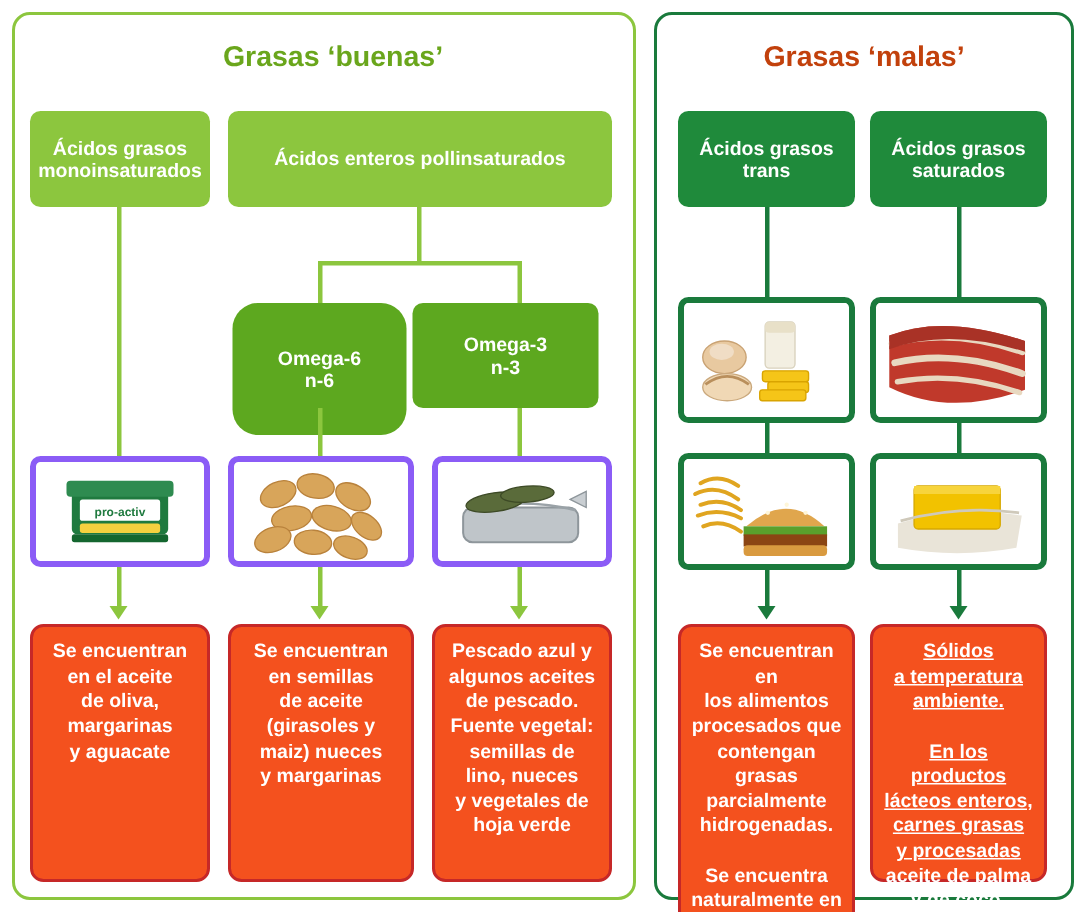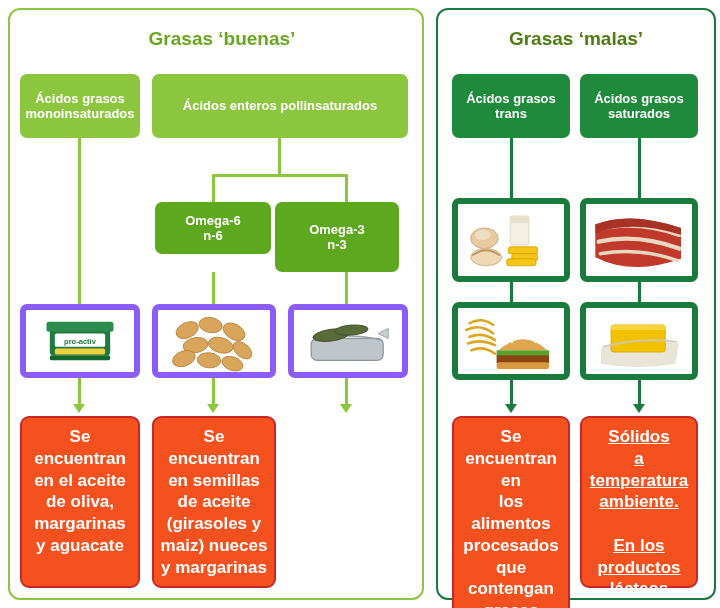--- a/index.html
+++ b/index.html
@@ -39,21 +39,21 @@
   .panel-title {
     position: absolute;
     left: 0;
     right: 0;
     top: 18px;
     text-align: center;
     font-size: 19px;
     font-weight: bold;
   }
   .title-good { color: #6aa61c; padding-left: 12px; }
-  .title-bad  { color: #4d7c0f; }
+  .title-bad  { color: #c2410c; }
 
   
   .box {
     position: absolute;
     box-sizing: border-box;
     display: flex;
     align-items: center;
     justify-content: center;
     text-align: center;
     color: #ffffff;
@@ -68,34 +68,34 @@
   }
   .green-dark-box {
     background: #5da81f;
     font-size: 13px;
   }
   .orange-box {
     background: #f4511e;
     border: 2px solid #c62828;
     border-radius: 9px;
     color: #ffffff;
-    font-size: 17px;
+    font-size: 13px;
     align-items: flex-start;
     justify-content: center;
     padding: 8px 6px;
     text-align: center;
     line-height: 1.28;
   }
   .orange-box .txt { width: 100%; white-space: pre-line; }
 
   
   .imgbox {
     position: absolute;
     box-sizing: border-box;
-    border: 6px solid #8b5cf6;
+    border: 4px solid #8b5cf6;
     border-radius: 7px;
     background: #ffffff;
     overflow: hidden;
   }
   .imgbox.dark { border-color: #1a7a3c; }
   .imgbox svg { display: block; width: 100%; height: 100%; }
 
   
   .conn {
     position: absolute;
@@ -123,21 +123,21 @@
   <div class="box green-box" style="left:20px; top:74px; width:120px; height:64px; white-space:pre-line;">Ácidos grasos
 monoinsaturados</div>
 
   <div class="box green-box" style="left:152px; top:74px; width:256px; height:64px;">Ácidos enteros pollinsaturados</div>
 
   <div class="conn" style="left:278px; top:138px; width:3px; height:36px;"></div>
   <div class="conn" style="left:212px; top:174px; width:136px; height:3px;"></div>
   <div class="conn" style="left:212px; top:174px; width:3px; height:28px;"></div>
   <div class="conn" style="left:345px; top:174px; width:3px; height:28px;"></div>
 
-  <div class="box green-dark-box" style="left:155px; top:202px; width:116px; height:52px; white-space:pre-line;">Omega-6
+  <div class="box green-dark-box" style="left:155px; top:202px; width:116px; height:88px; white-space:pre-line;border-radius:17px;">Omega-6
 n-6</div>
   <div class="box green-dark-box" style="left:275px; top:202px; width:124px; height:70px; white-space:pre-line;">Omega-3
 n-3</div>
 
   <div class="conn" style="left:78px; top:138px; width:3px; height:166px;"></div>
   <div class="conn" style="left:212px; top:272px; width:3px; height:32px;"></div>
   <div class="conn" style="left:345px; top:272px; width:3px; height:32px;"></div>
 
   <div class="imgbox" style="left:20px; top:304px; width:120px; height:74px;">
     <svg viewBox="0 0 120 74" preserveAspectRatio="xMidYMid meet" aria-hidden="true">
@@ -196,20 +196,30 @@
 y aguacate</span>
   </div>
   <div class="box orange-box" style="left:152px; top:416px; width:124px; height:172px;">
     <span class="txt">Se encuentran
 en semillas
 de aceite
 (girasoles y
 maiz) nueces
 y margarinas</span>
   </div>
+  <div class="box orange-box" style="left:288px; top:416px; width:120px; height:172px;">
+    <span class="txt">Pescado azul y
+algunos aceites
+de pescado.
+Fuente vegetal:
+semillas de
+lino, nueces
+y vegetales de
+hoja verde</span>
+  </div>
 
   <div class="panel panel-bad">
     <div class="panel-title title-bad">Grasas ‘malas’</div>
   </div>
 
   <div class="box" style="left:452px; top:74px; width:118px; height:64px; background:#1f8a3b; font-size:13px; white-space:pre-line;">Ácidos grasos
 trans</div>
   <div class="box" style="left:580px; top:74px; width:118px; height:64px; background:#1f8a3b; font-size:13px; white-space:pre-line;">Ácidos grasos
 saturados</div>
 

